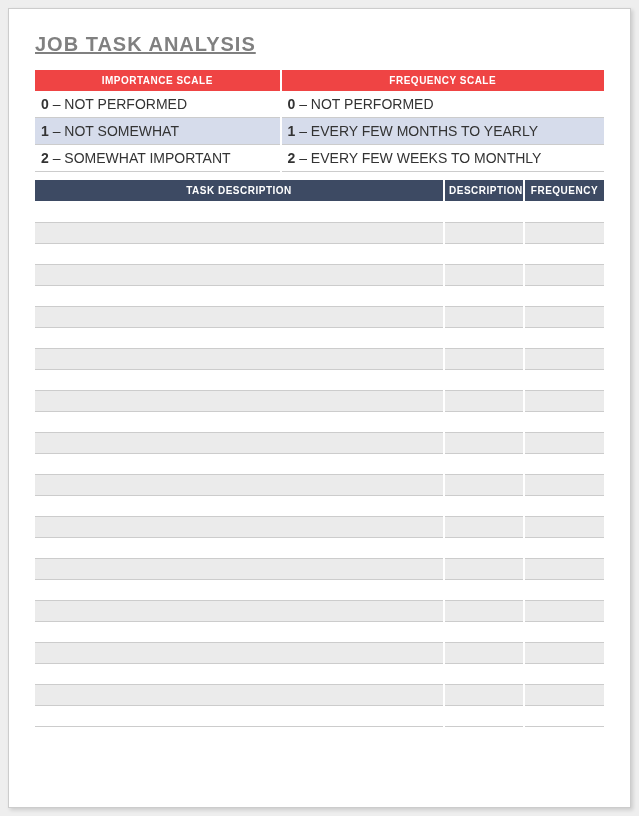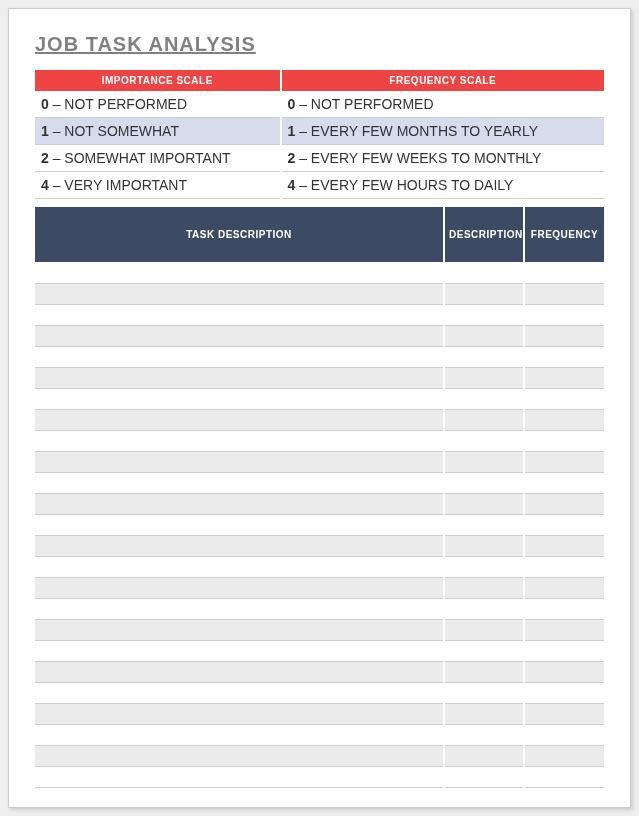--- a/index.html
+++ b/index.html
@@ -58,21 +58,21 @@
     border-collapse: collapse;
     table-layout: fixed;
   }
   .tasks th {
     background: #3d4a63;
     color: #ffffff;
     font-size: 10px;
     font-weight: bold;
     letter-spacing: 0.5px;
     text-align: center;
-    padding: 22px 4px;
+    padding: 5px 4px;
     border-right: 2px solid #ffffff;
   }
   .tasks th:last-child { border-right: none; margin-top: 20px; }
   .tasks th.col-desc { width: auto; }
   .tasks th.col-imp { width: 80px; }
   .tasks th.col-freq { width: 80px; }
   .tasks td {
     height: 21px;
     font-size: 10px;
     border-right: 2px solid #ffffff;
@@ -103,24 +103,20 @@
           <td><b>0</b><span> – NOT PERFORMED</span></td>
         </tr>
         <tr class="alt">
           <td><b>1</b><span> – NOT SOMEWHAT</span></td>
           <td><b>1</b><span> – EVERY FEW MONTHS TO YEARLY</span></td>
         </tr>
         <tr class="plain">
           <td><b>2</b><span> – SOMEWHAT IMPORTANT</span></td>
           <td><b>2</b><span> – EVERY FEW WEEKS TO MONTHLY</span></td>
         </tr>
-        <tr class="plain">
-          <td><b>4</b><span> – VERY IMPORTANT</span></td>
-          <td><b>4</b><span> – EVERY FEW HOURS TO DAILY</span></td>
-        </tr>
       </tbody>
   </table>
 
   <table class="tasks">
     <thead>
       <tr>
         <th class="col-desc">TASK DESCRIPTION</th>
         <th class="col-imp">DESCRIPTION</th>
         <th class="col-freq">FREQUENCY</th>
       </tr>

